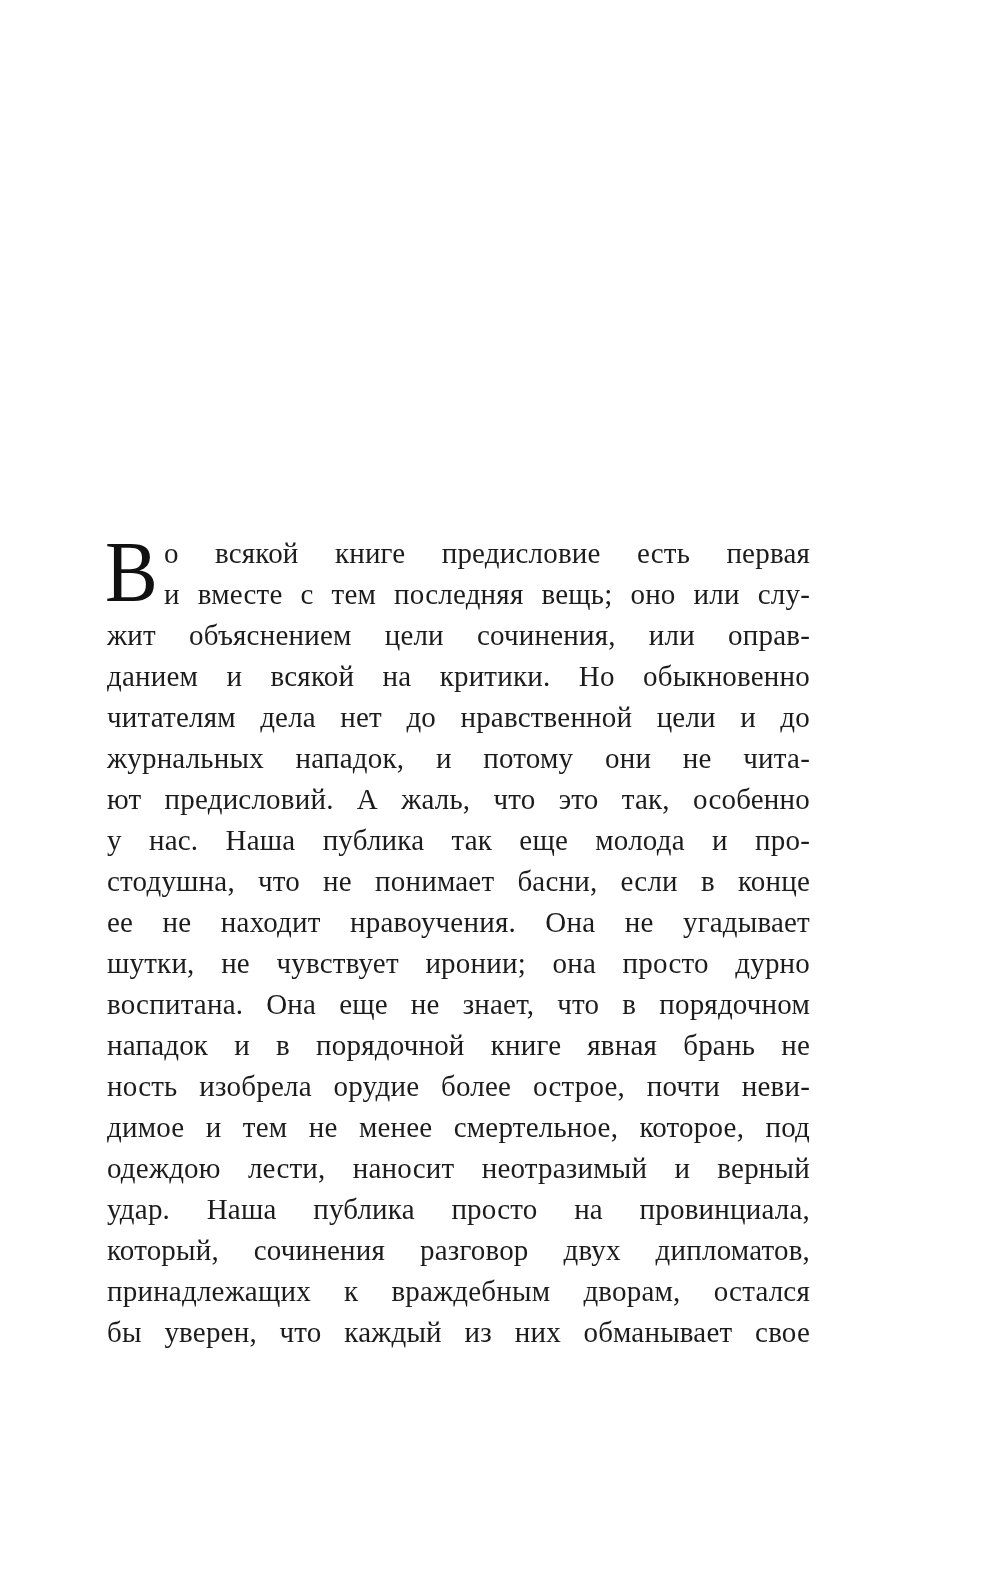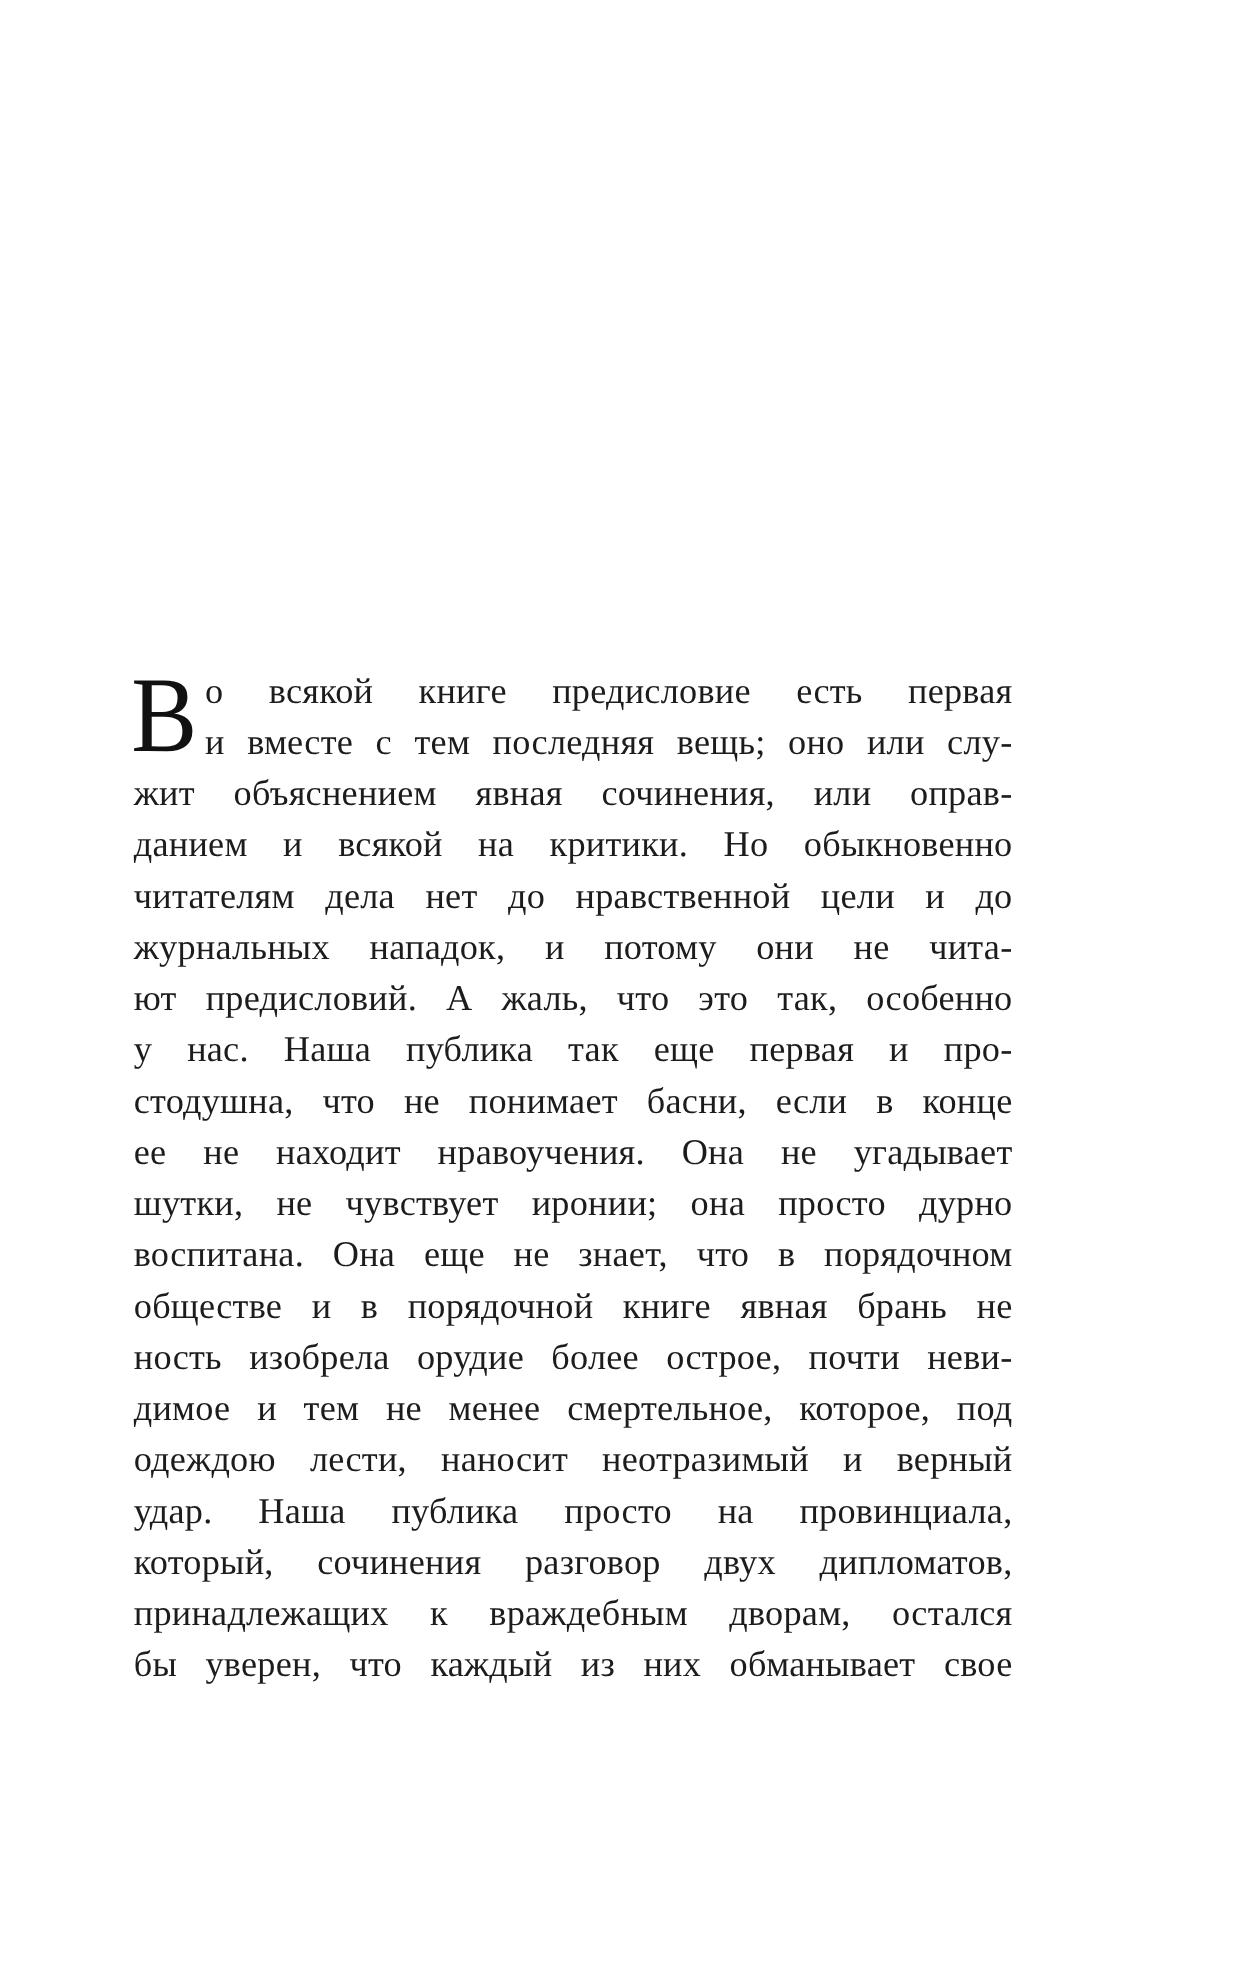--- a/index.html
+++ b/index.html
@@ -68,31 +68,31 @@
     }
   </style>
 </head>
 <body>
 
 <div class="page">
   <div class="text-block">
     <span class="drop-cap">В</span>
     <div class="line indented"><span class="inner">о всякой книге предисловие есть первая</span></div>
     <div class="line indented"><span class="inner">и вместе с тем последняя вещь; оно или слу-</span></div>
-    <div class="line"><span class="inner">жит объяснением явная сочинения, или оправ-</span></div>
+    <div class="line"><span class="inner">жит объяснением цели сочинения, или оправ-</span></div>
     <div class="line"><span class="inner">данием и всякой на критики. Но обыкновенно</span></div>
     <div class="line"><span class="inner">читателям дела нет до нравственной цели и до</span></div>
     <div class="line"><span class="inner">журнальных нападок, и потому они не чита-</span></div>
     <div class="line"><span class="inner">ют предисловий. А жаль, что это так, особенно</span></div>
-    <div class="line"><span class="inner">у нас. Наша публика так еще первая и про-</span></div>
+    <div class="line"><span class="inner">у нас. Наша публика так еще молода и про-</span></div>
     <div class="line"><span class="inner">стодушна, что не понимает басни, если в конце</span></div>
     <div class="line"><span class="inner">ее не находит нравоучения. Она не угадывает</span></div>
     <div class="line"><span class="inner">шутки, не чувствует иронии; она просто дурно</span></div>
     <div class="line"><span class="inner">воспитана. Она еще не знает, что в порядочном</span></div>
-    <div class="line"><span class="inner">обществе и в порядочной книге явная брань не</span></div>
+    <div class="line"><span class="inner">нападок и в порядочной книге явная брань не</span></div>
     <div class="line"><span class="inner">ность изобрела орудие более острое, почти неви-</span></div>
     <div class="line"><span class="inner">димое и тем не менее смертельное, которое, под</span></div>
     <div class="line"><span class="inner">одеждою лести, наносит неотразимый и верный</span></div>
     <div class="line"><span class="inner">удар. Наша публика просто на провинциала,</span></div>
     <div class="line"><span class="inner">который, сочинения разговор двух дипломатов,</span></div>
     <div class="line"><span class="inner">принадлежащих к враждебным дворам, остался</span></div>
     <div class="line last"><span class="inner">бы уверен, что каждый из них обманывает свое</span></div>
   </div>
 </div>
 

